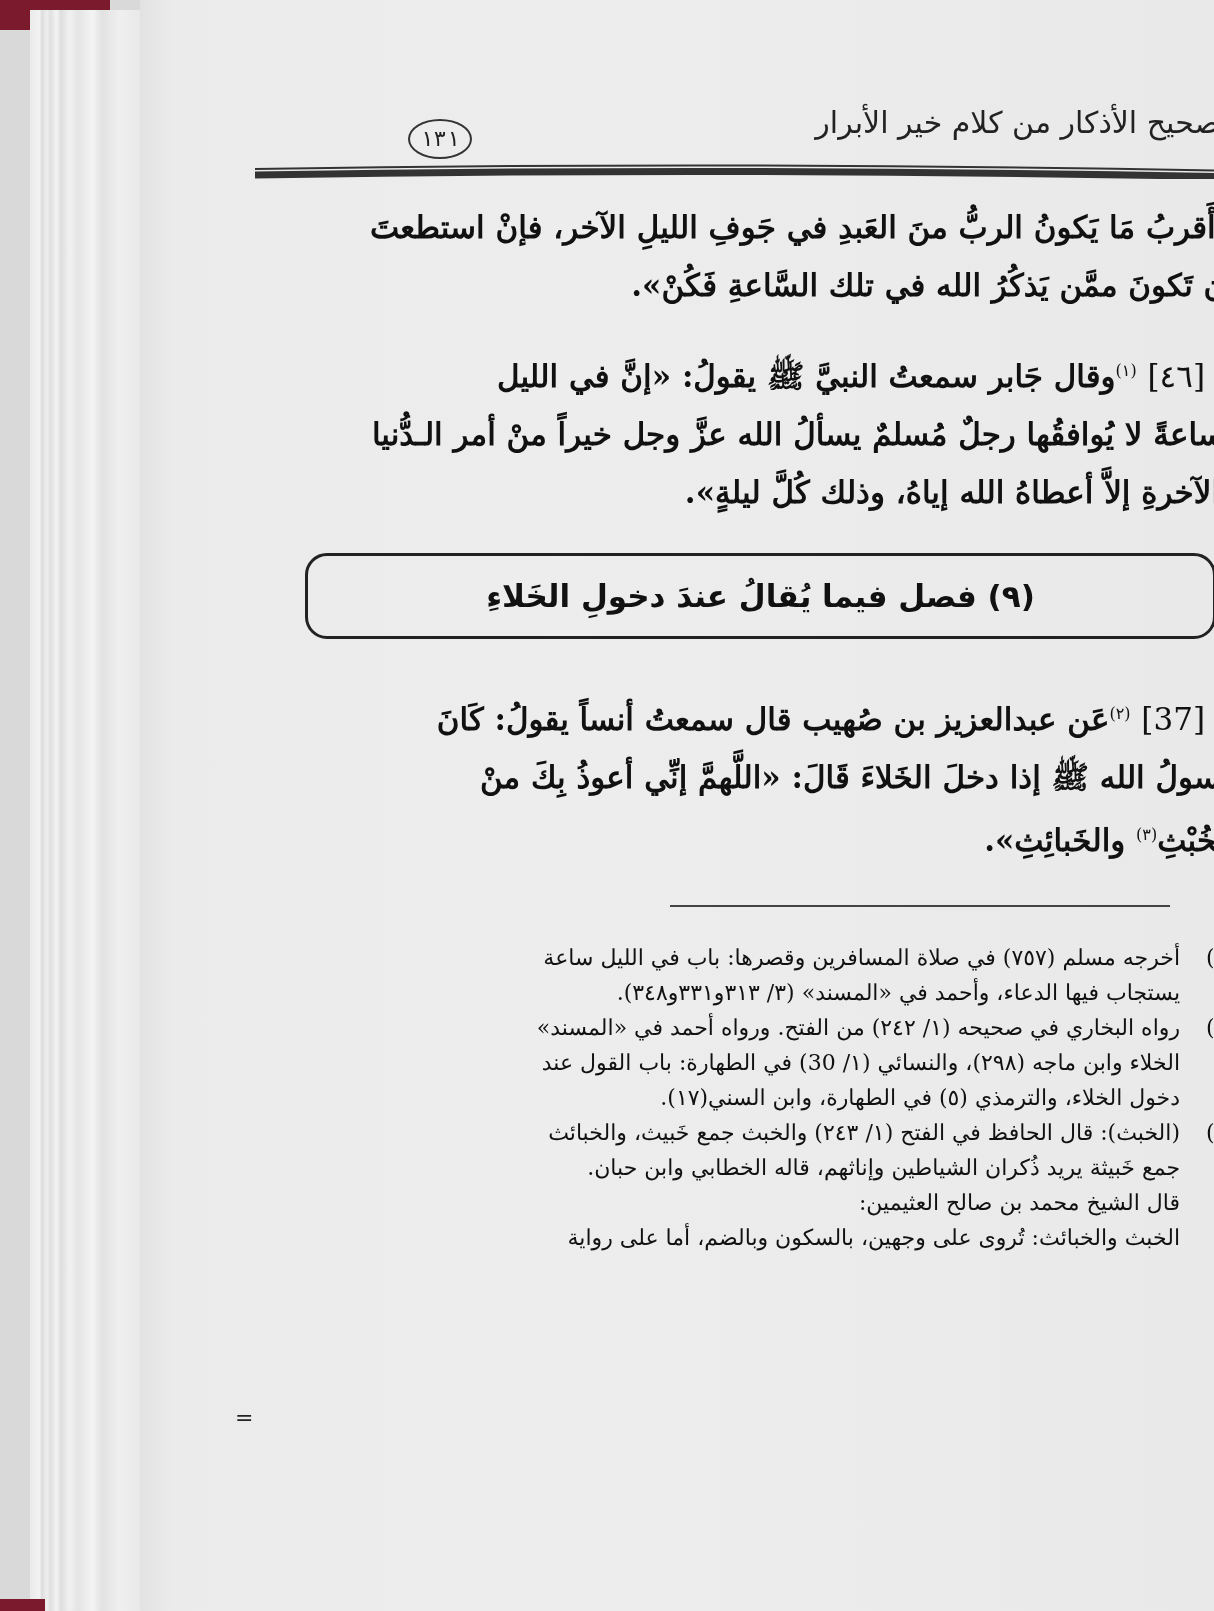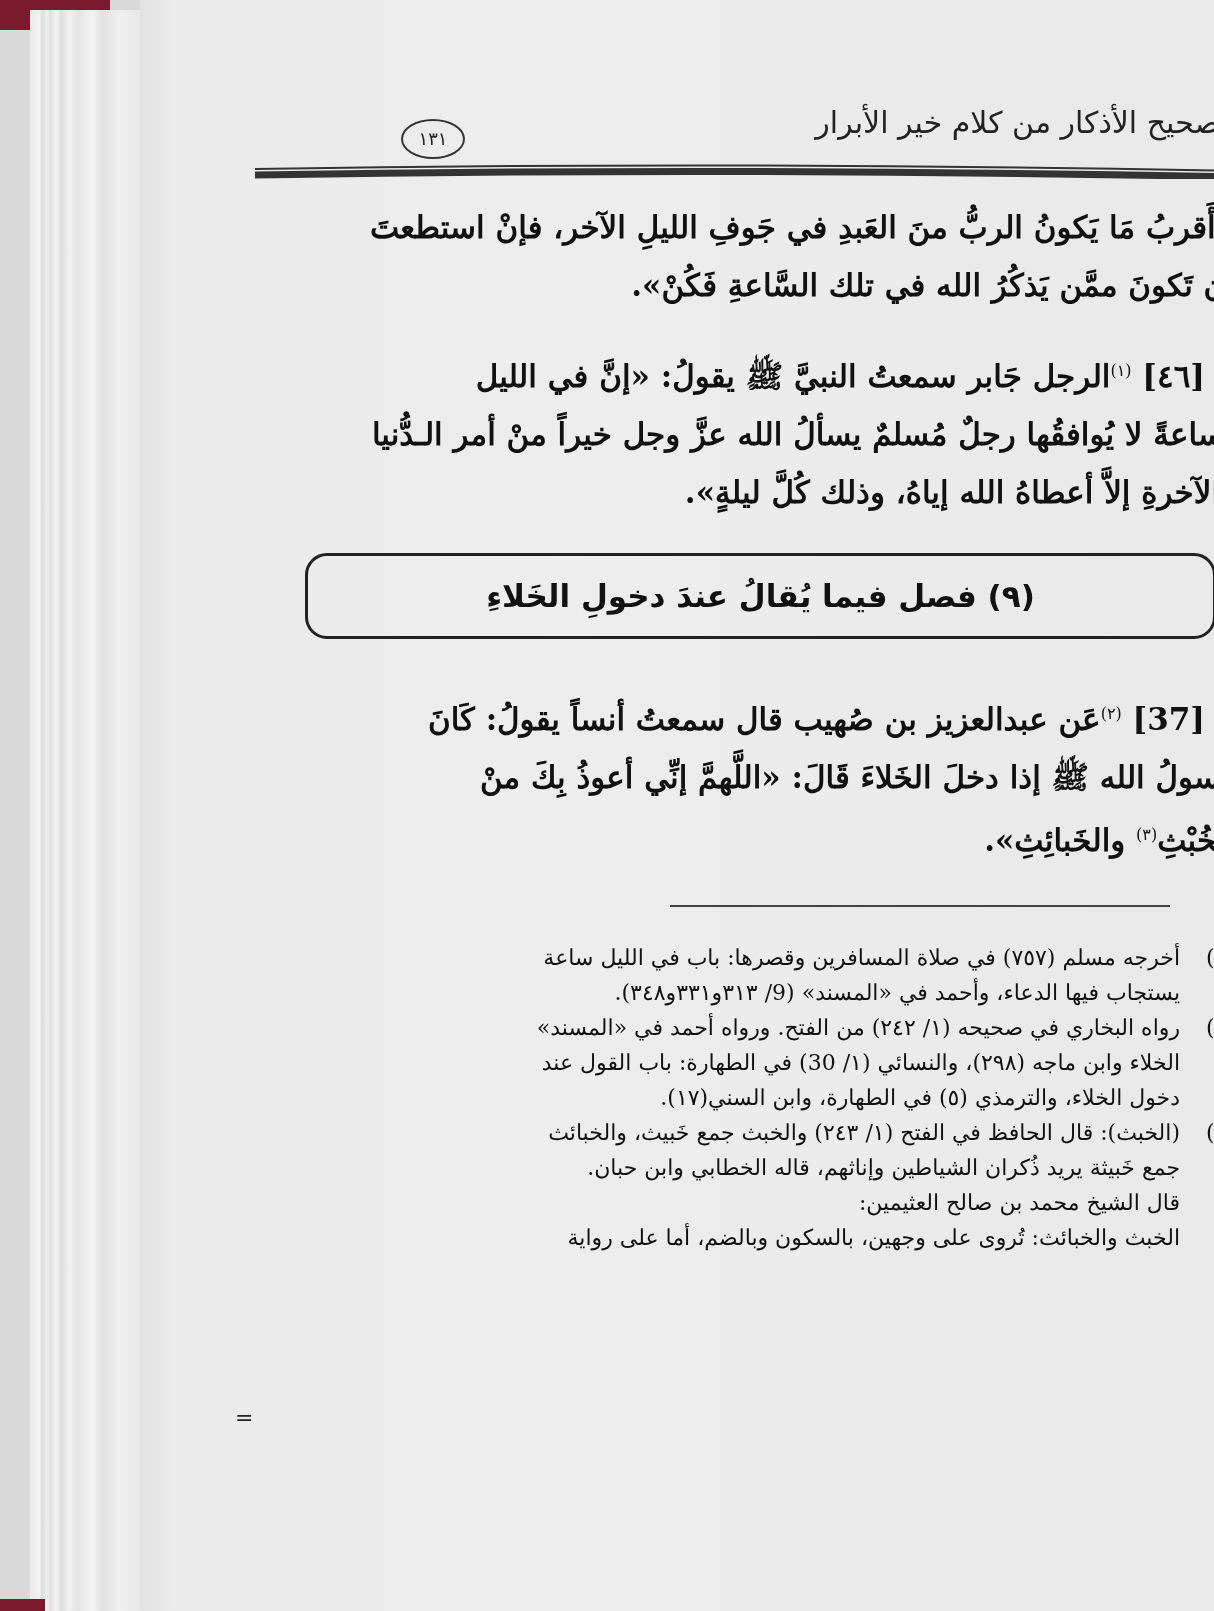--- a/index.html
+++ b/index.html
@@ -27,34 +27,34 @@
   }
   .header {
     position:absolute; left:115px; top:105px; width:985px; height:80px;
   }
   .running-title {
     position:absolute; right:20px; top:0;
     font-family:"DejaVu Sans", sans-serif;
     font-size:30px; color:#222; direction:rtl;
   }
   .page-number {
-    position:absolute; left:146px; top:14px; width:60px; height:36px;
+    position:absolute; left:153px; top:14px; width:60px; height:36px;
     border:2px solid #333; border-radius:50%;
-    font-family:Liberation Serif, serif; font-size:18px; color:#222;
+    font-family:Liberation Mono, monospace; font-size:22px; color:#222;
     display:flex; align-items:center; justify-content:center;
   }
   .header-rule {
     position:absolute; left:0; top:58px; width:985px; height:16px;
   }
   .content {
     position:absolute; left:120px; width:975px; direction:rtl; text-align:justify;
     color:#111;
   }
   .main-text { font-size:31px; line-height:58px; font-weight:bold; }
-  .bracket-num { font-weight:bold; }
+  .bracket-num { font-weight:normal; }
   sup { font-size:16px; font-weight:normal; }
   .section-box {
     position:absolute; left:165px; top:553px; width:905px; height:80px;
     border:3px solid #222; border-radius:22px;
     display:flex; align-items:center; justify-content:center;
     font-family:"DejaVu Sans", sans-serif;
     font-size:31px; font-weight:bold; direction:rtl; color:#111;
   }
   .footnote-rule {
     position:absolute; left:530px; top:905px; width:500px; height:2px; background:#444;
@@ -84,21 +84,21 @@
   </div>
 
   <div class="content main-text" style="top:198px;">
     <div>«أَقربُ مَا يَكونُ الربُّ منَ العَبدِ في جَوفِ الليلِ الآخر، فإنْ استطعتَ</div>
     <div>أن تَكونَ ممَّن يَذكُرُ الله في تلك السَّاعةِ فَكُنْ».</div>
   </div>
 
   <div class="content main-text" style="top:342px;">
     <div>
       <span style="display:inline-block;width:30px;"></span><span class="bracket-num">[٤٦]</span>
-      <sup>(١)</sup><span>الرجل جَابر سمعتُ النبيَّ ﷺ يقولُ: «إنَّ في الليل</span>
+      <sup>(١)</sup><span>وقال جَابر سمعتُ النبيَّ ﷺ يقولُ: «إنَّ في الليل</span>
     </div>
     <div>لساعةً لا يُوافقُها رجلٌ مُسلمٌ يسألُ الله عزَّ وجل خيراً منْ أمر الـدُّنيا</div>
     <div>والآخرةِ إلاَّ أعطاهُ الله إياهُ، وذلك كُلَّ ليلةٍ».</div>
   </div>
 
   <div class="section-box">(٩) فصل فيما يُقالُ عندَ دخولِ الخَلاءِ</div>
 
   <div class="content main-text" style="top:685px;">
     <div>
       <span style="display:inline-block;width:30px;"></span><span class="bracket-num">[37]</span>
@@ -109,21 +109,21 @@
       <span>الخُبْثِ</span><sup>(٣)</sup><span> والخَبائِثِ».</span>
     </div>
   </div>
 
   <div class="footnote-rule"></div>
 
   <div class="content footnotes" style="top:940px;">
     <div class="fn">
       <span class="fn-num">(١)</span>
       <div>أخرجه مسلم (٧٥٧) في صلاة المسافرين وقصرها: باب في الليل ساعة</div>
-      <div>يستجاب فيها الدعاء، وأحمد في «المسند» (9/ ٣١٣و٣٣١و٣٤٨).</div>
+      <div>يستجاب فيها الدعاء، وأحمد في «المسند» (٣/ ٣١٣و٣٣١و٣٤٨).</div>
     </div>
     <div class="fn">
       <span class="fn-num">(٢)</span>
       <div>رواه البخاري في صحيحه (١/ ٢٤٢) من الفتح. ورواه أحمد في «المسند»</div>
       <div>الخلاء وابن ماجه (٢٩٨)، والنسائي (١/ 30) في الطهارة: باب القول عند</div>
       <div>دخول الخلاء، والترمذي (٥) في الطهارة، وابن السني(١٧).</div>
     </div>
     <div class="fn">
       <span class="fn-num">(٣)</span>
       <div>(الخبث): قال الحافظ في الفتح (١/ ٢٤٣) والخبث جمع خَبيث، والخبائث</div>

